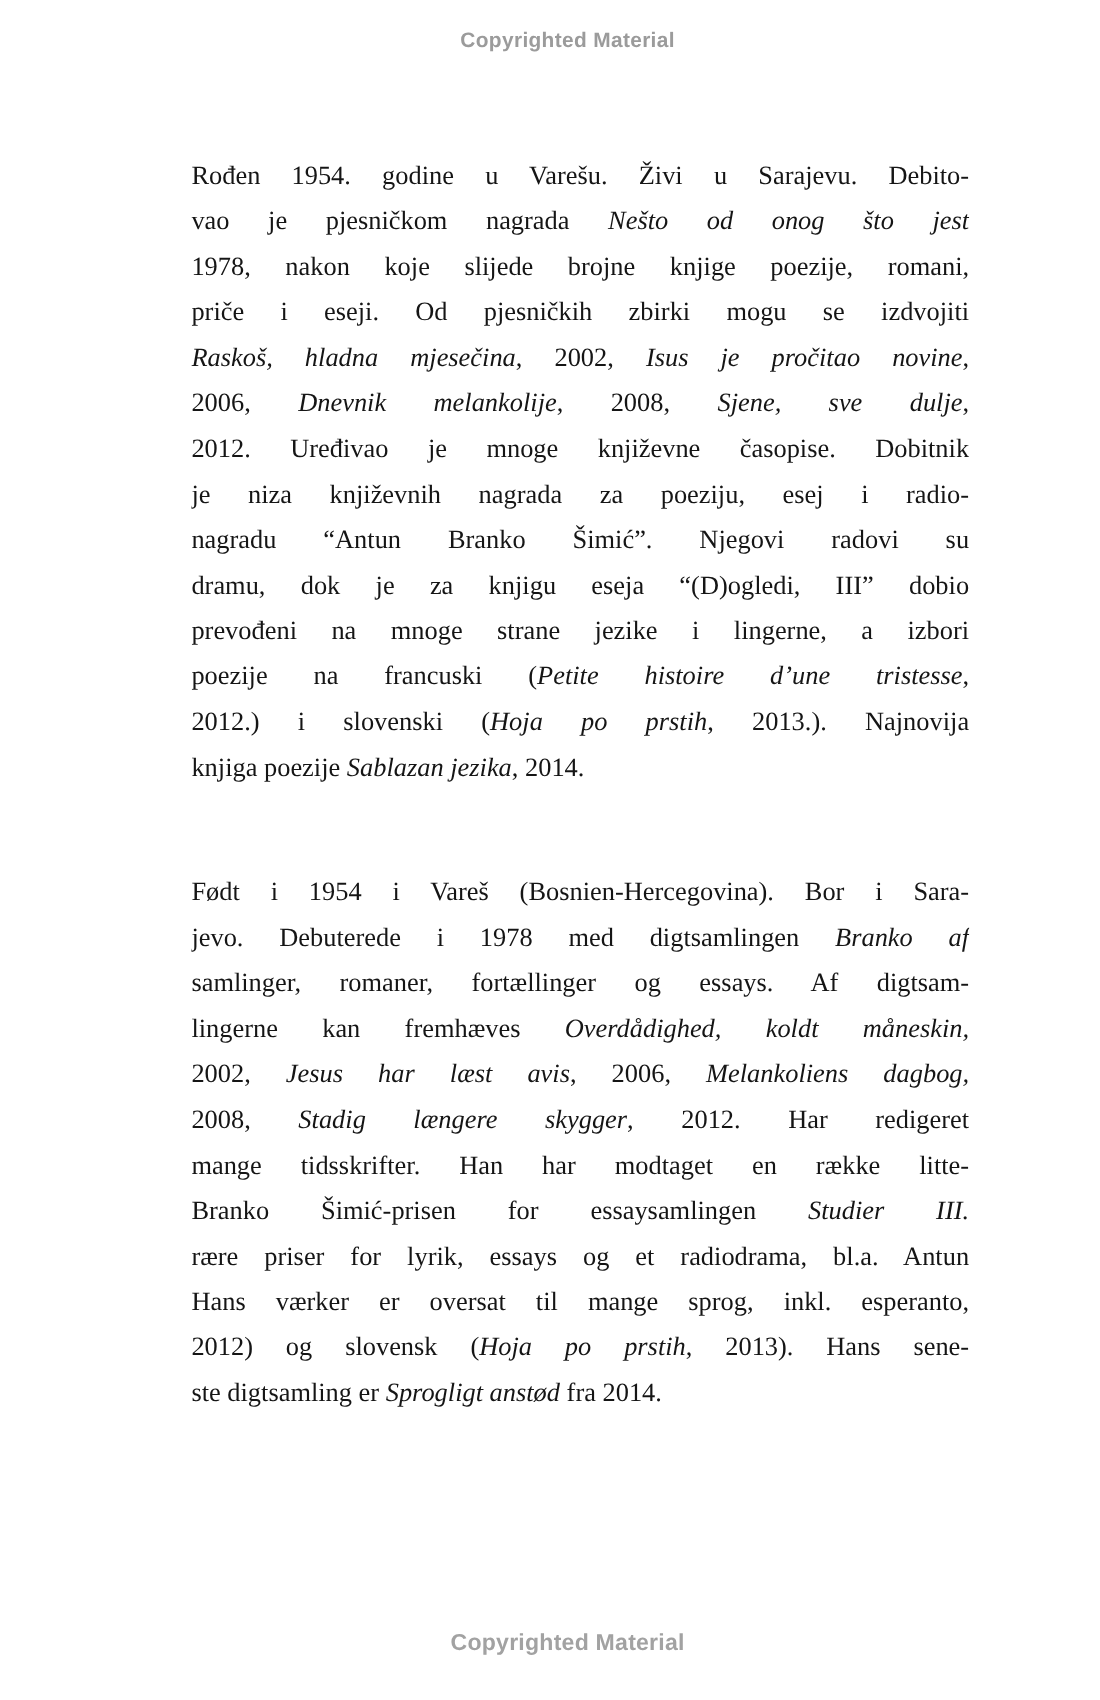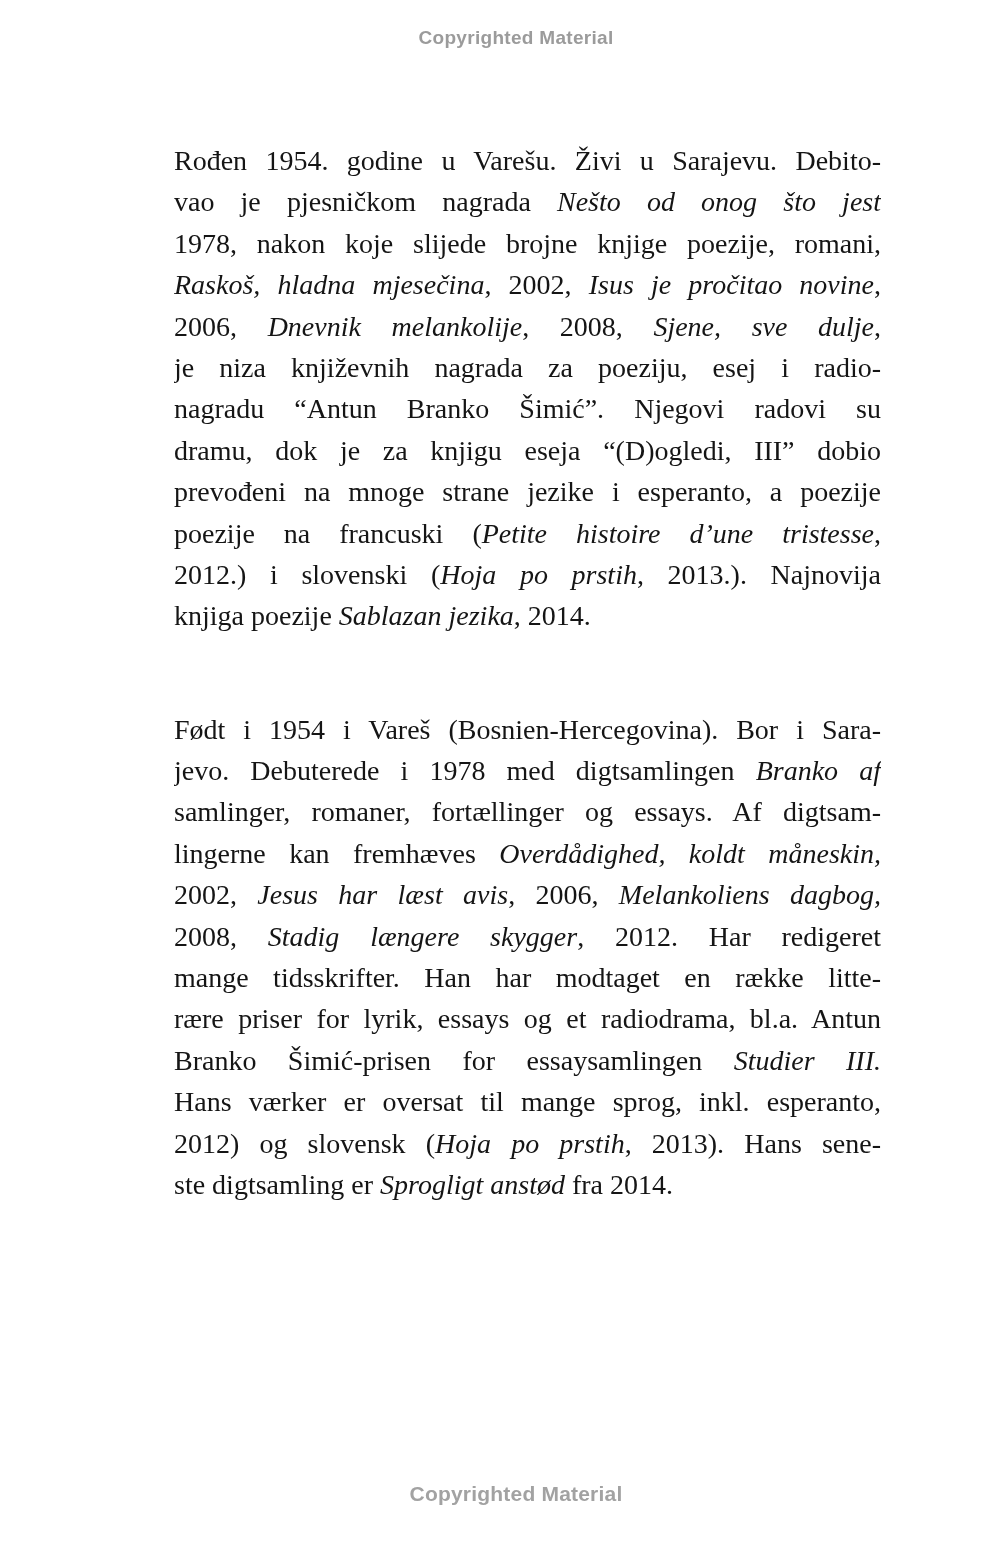--- a/index.html
+++ b/index.html
@@ -38,21 +38,21 @@
     letter-spacing: 0.2px;
     color: #a2a2a2;
   }
   .bio {
     position: absolute;
     left: 158px;
     top: 140px;
     width: 707px;
   }
   .para {
-    font-size: 28px;
+    font-size: 24px;
     line-height: 41.4px;
   }
   .para-2 {
     margin-top: 72px;
   }
   .line {
     text-align: justify;
     text-align-last: justify;
     height: 41.4px;
     overflow: hidden;
@@ -67,40 +67,42 @@
 <body>
 
 <div class="page">
   <div class="watermark watermark-top">Copyrighted Material</div>
 
   <main class="bio">
     <section class="para">
         <div class="line"><span>Rođen 1954. godine u Varešu. Živi u Sarajevu. Debito-</span></div>
         <div class="line"><span>vao je pjesničkom nagrada </span><em>Nešto od onog što jest</em></div>
         <div class="line"><span>1978, nakon koje slijede brojne knjige poezije, romani,</span></div>
+        <div class="line"><span>priče i eseji. Od pjesničkih zbirki mogu se izdvojiti</span></div>
         <div class="line"><em>Raskoš, hladna mjesečina</em><span>, 2002, </span><em>Isus je pročitao novine</em><span>,</span></div>
         <div class="line"><span>2006, </span><em>Dnevnik melankolije</em><span>, 2008, </span><em>Sjene, sve dulje</em><span>,</span></div>
+        <div class="line"><span>2012. Uređivao je mnoge književne časopise. Dobitnik</span></div>
         <div class="line"><span>je niza književnih nagrada za poeziju, esej i radio-</span></div>
         <div class="line"><span>nagradu “Antun Branko Šimić”. Njegovi radovi su</span></div>
         <div class="line"><span>dramu, dok je za knjigu eseja “(D)ogledi, III” dobio</span></div>
-        <div class="line"><span>prevođeni na mnoge strane jezike i esperanto, a poezije</span></div>
+        <div class="line"><span>prevođeni na mnoge strane jezike i lingerne, a izbori</span></div>
         <div class="line"><span>poezije na francuski (</span><em>Petite histoire d’une tristesse</em><span>,</span></div>
         <div class="line"><span>2012.) i slovenski (</span><em>Hoja po prstih</em><span>, 2013.). Najnovija</span></div>
         <div class="line last"><span>knjiga poezije </span><em>Sablazan jezika</em><span>, 2014.</span></div>
       </section>
     <section class="para para-2">
         <div class="line"><span>Født i 1954 i Vareš (Bosnien-Hercegovina). Bor i Sara-</span></div>
         <div class="line"><span>jevo. Debuterede i 1978 med digtsamlingen </span><em>Branko af</em></div>
         <div class="line"><span>samlinger, romaner, fortællinger og essays. Af digtsam-</span></div>
         <div class="line"><span>lingerne kan fremhæves </span><em>Overdådighed, koldt måneskin,</em></div>
         <div class="line"><span>2002, </span><em>Jesus har læst avis</em><span>, 2006, </span><em>Melankoliens dagbog,</em></div>
         <div class="line"><span>2008, </span><em>Stadig længere skygger</em><span>, 2012. Har redigeret</span></div>
         <div class="line"><span>mange tidsskrifter. Han har modtaget en række litte-</span></div>
+        <div class="line"><span>Branko Šimić-prisen for essaysamlingen </span><em>Studier III.</em></div>
         <div class="line"><span>rære priser for lyrik, essays og et radiodrama, bl.a. Antun</span></div>
-        <div class="line"><span>Branko Šimić-prisen for essaysamlingen </span><em>Studier III.</em></div>
         <div class="line"><span>Hans værker er oversat til mange sprog, inkl. esperanto,</span></div>
         <div class="line"><span>2012) og slovensk (</span><em>Hoja po prstih</em><span>, 2013). Hans sene-</span></div>
         <div class="line last"><span>ste digtsamling er </span><em>Sprogligt anstød</em><span> fra 2014.</span></div>
       </section>
   </main>
 
   <div class="watermark watermark-bottom">Copyrighted Material</div>
 </div>
 
 </body></html>

